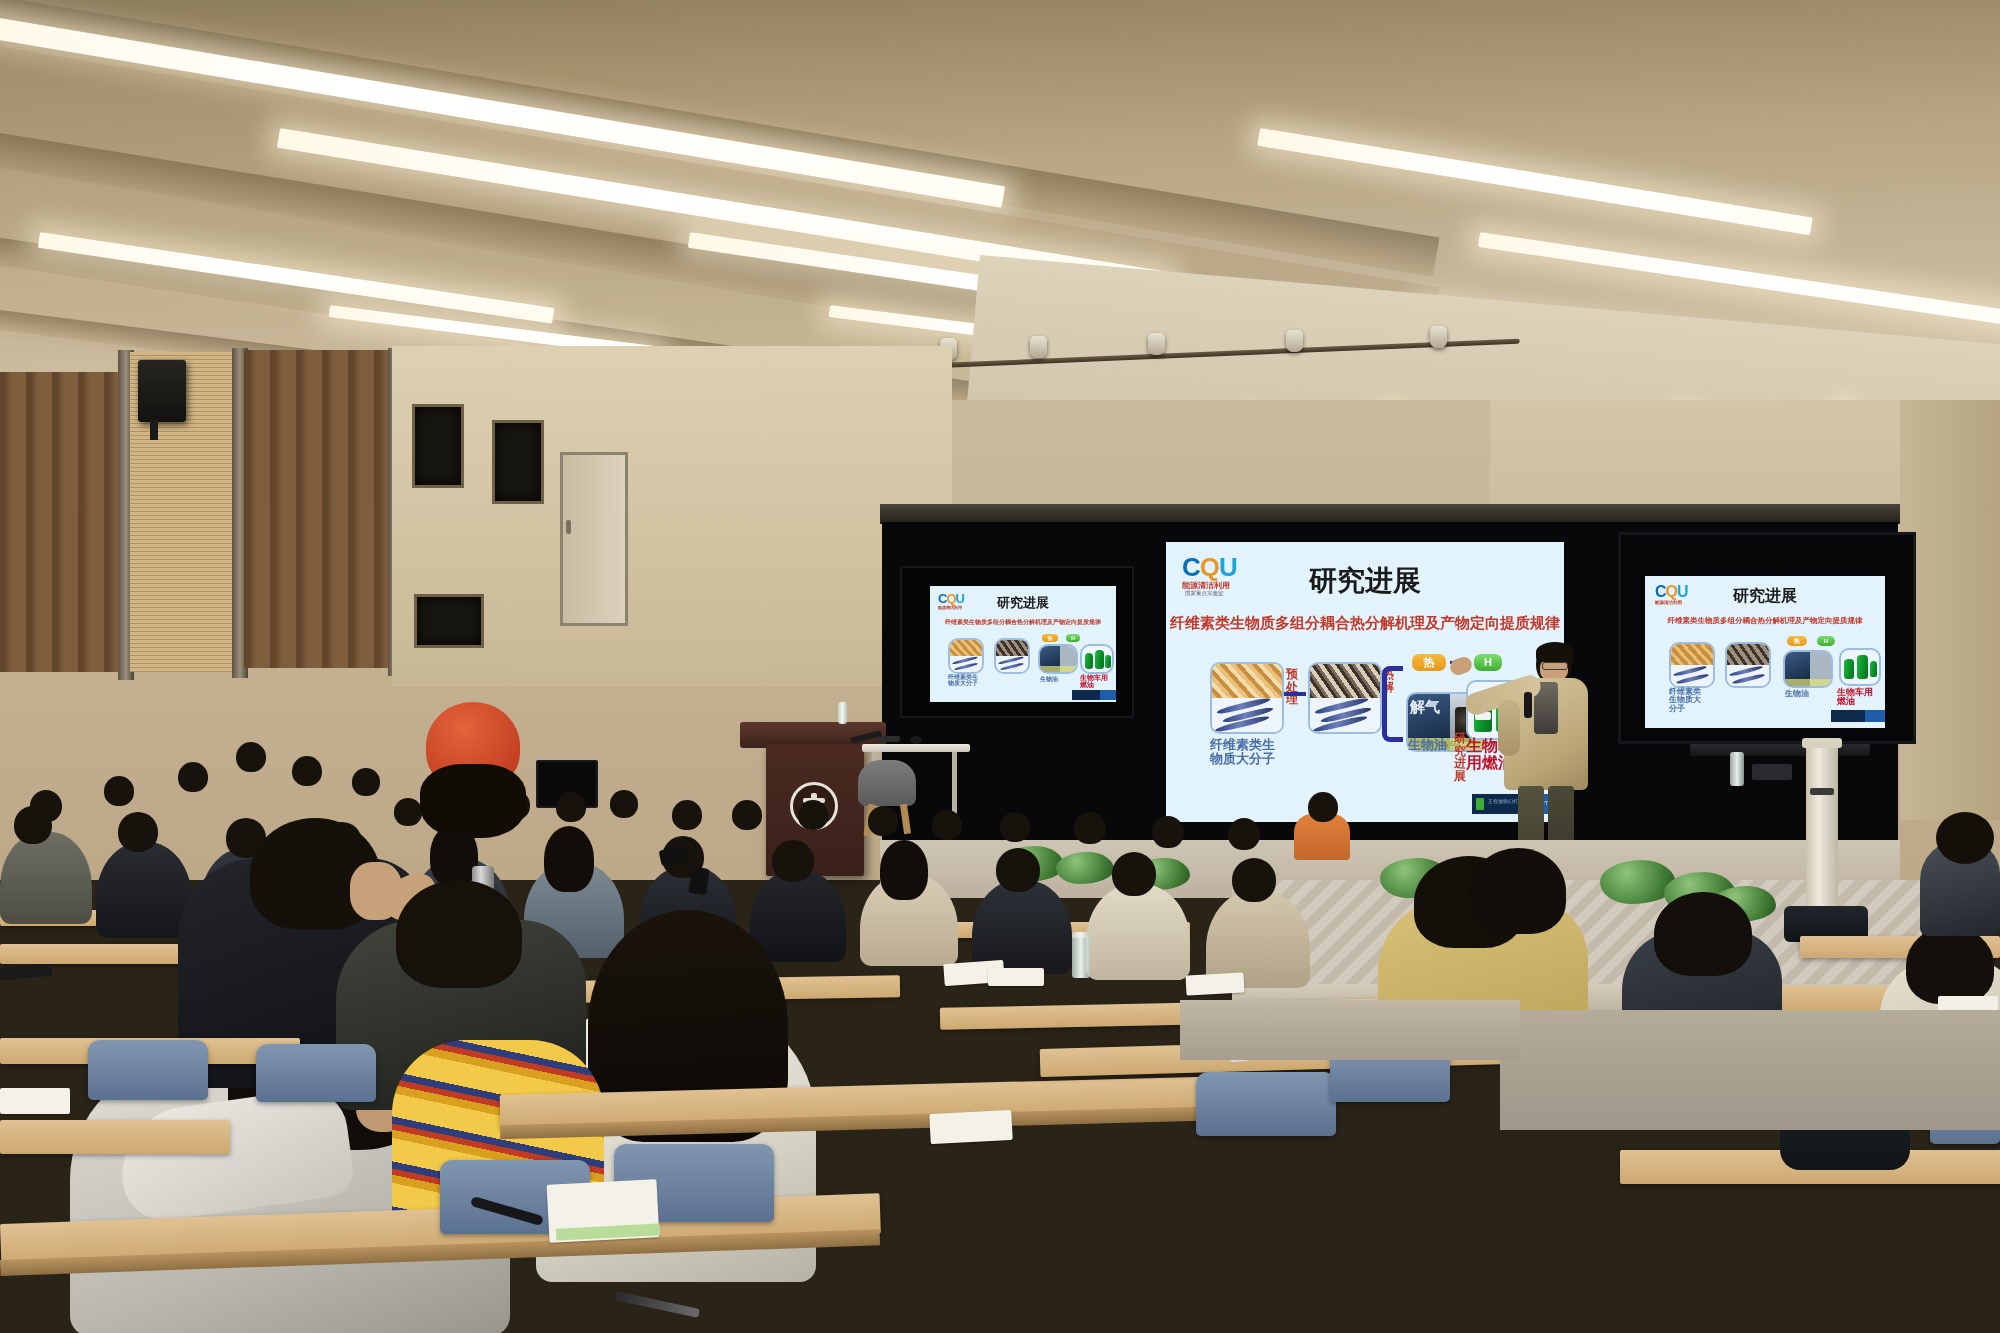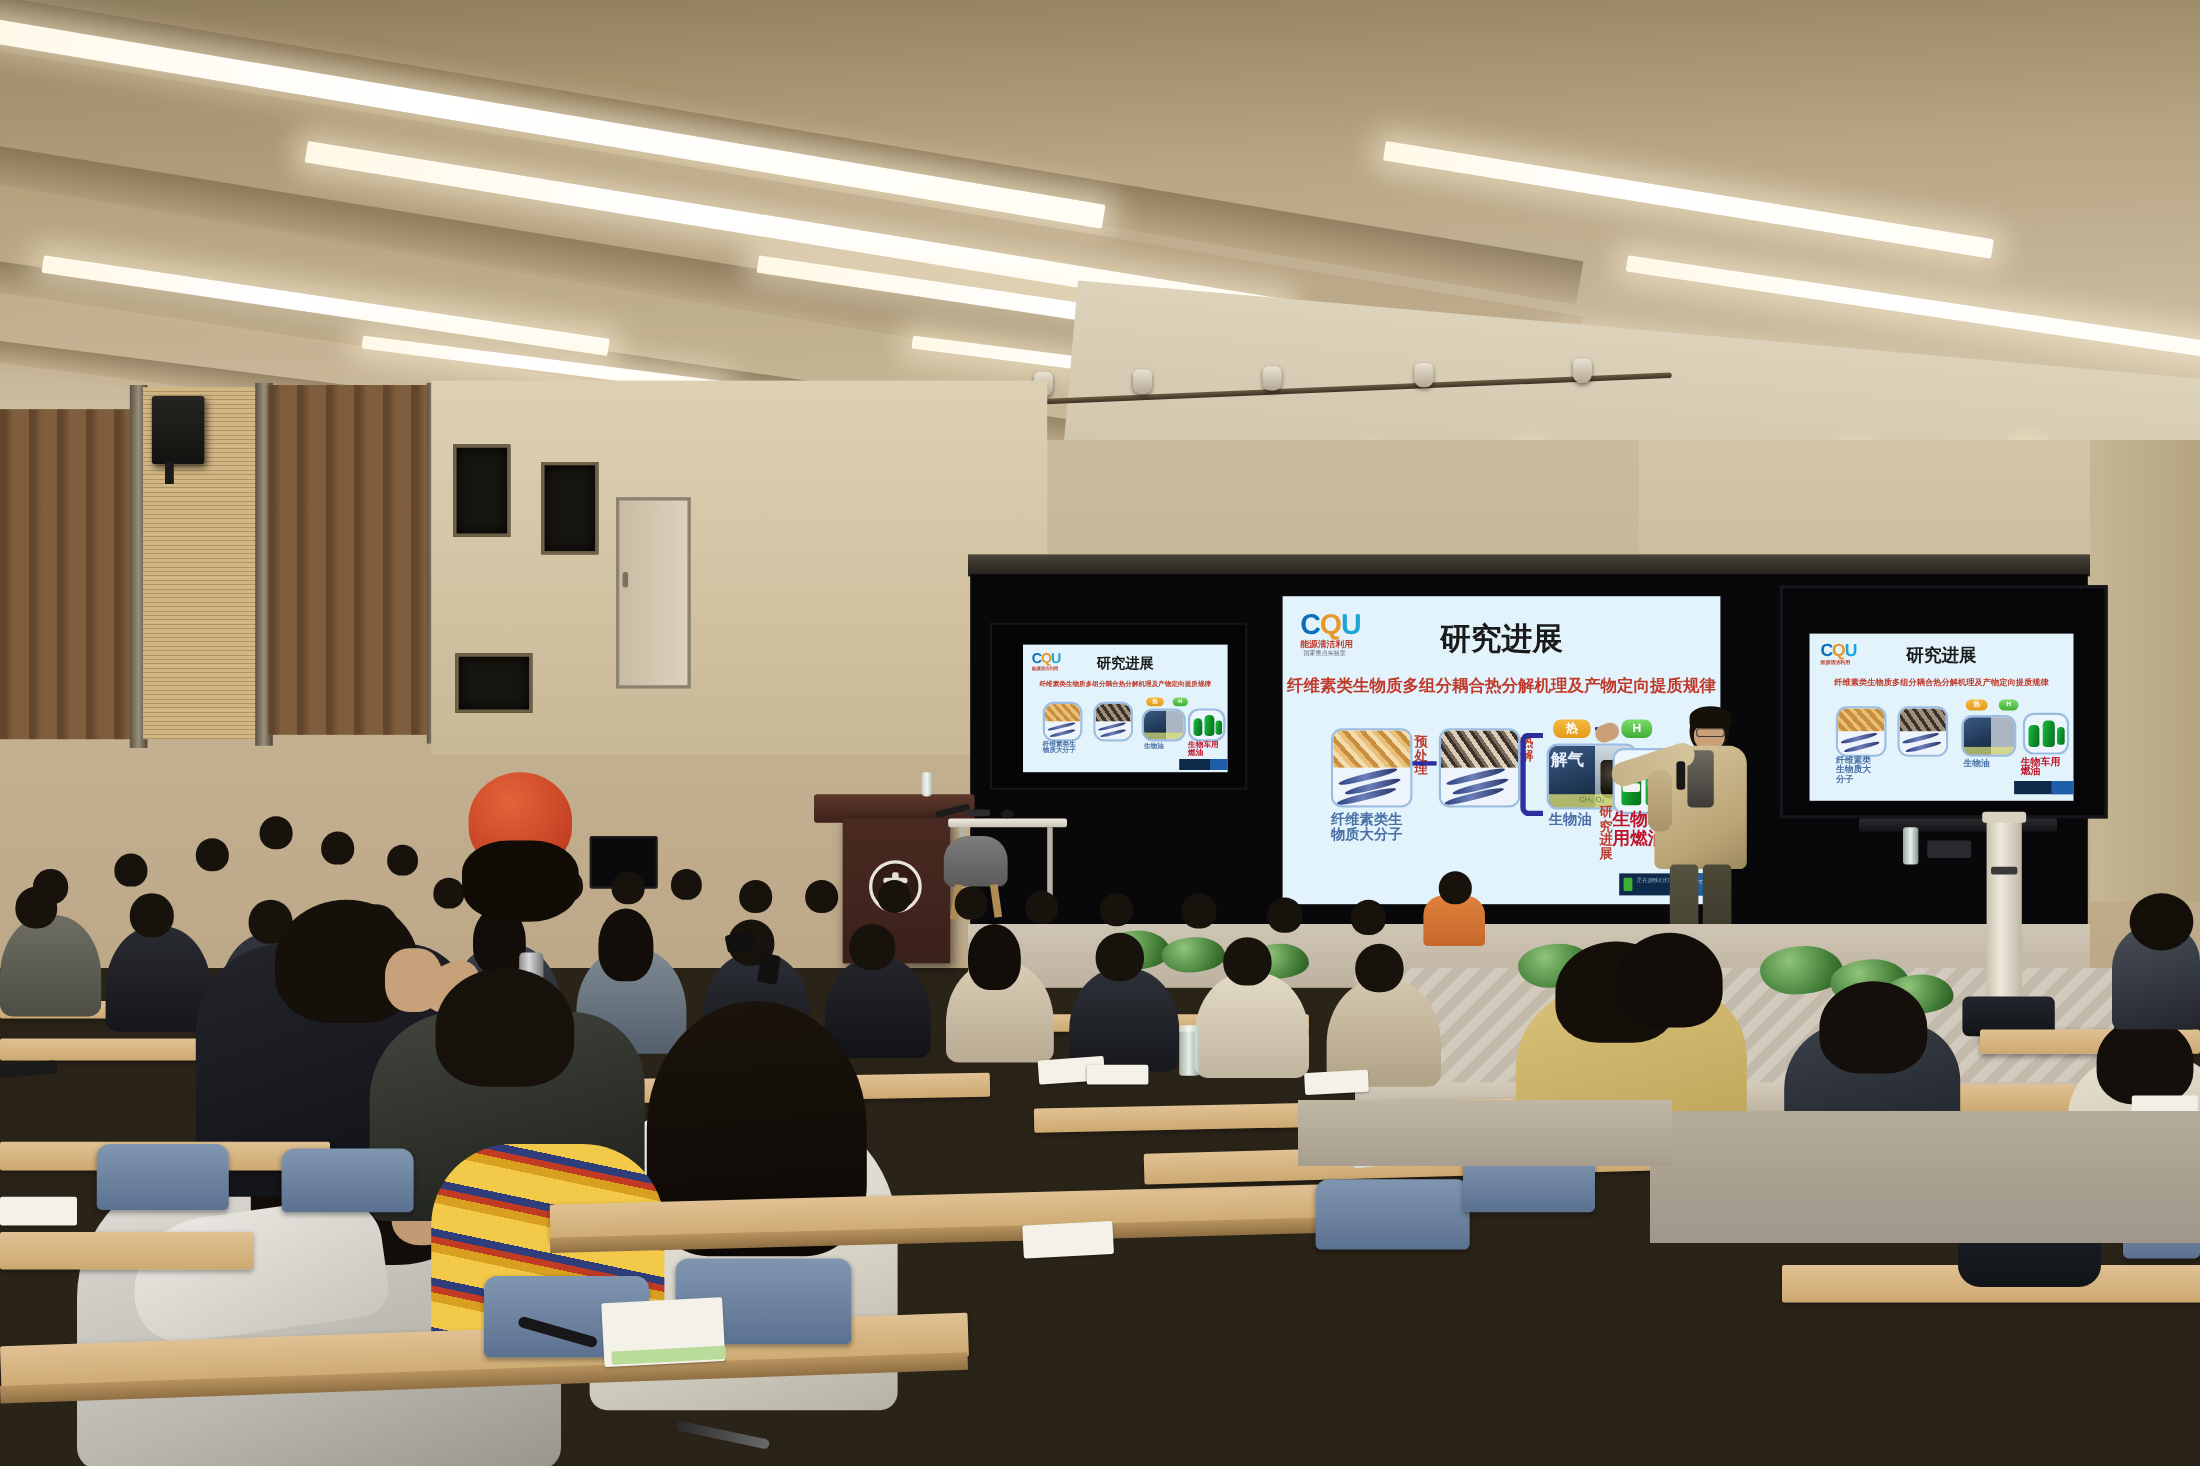--- a/index.html
+++ b/index.html
@@ -212,21 +212,21 @@
         </div>
       </div>
 
       <div class="sl-cap" style="left:216px;top:126px;width:14px;font-size:12px;color:#c0392b;">热解</div>
       <div class="sl-brace" style="left:216px;top:124px;width:16px;height:66px;"></div>
 
       <div class="sl-chipY" style="left:246px;top:112px;width:34px;height:17px;font-size:11px;line-height:17px;">热</div>
       <div class="sl-arrow" style="left:284px;top:119px;width:20px;height:3px;"></div>
       <div class="sl-chipG" style="left:308px;top:112px;width:28px;height:17px;font-size:11px;line-height:17px;">H</div>
 
-      <div class="sl-panel" style="left:240px;top:134px;width:78px;height:56px;">
+      <div class="sl-panel" style="left:240px;top:150px;width:78px;height:56px;">
         <div style="position:absolute;left:0;top:0;width:54%;height:100%;background:linear-gradient(160deg,#3a5a82,#11243c);"></div>
         <div style="position:absolute;left:54%;top:0;width:46%;height:100%;background:linear-gradient(180deg,#cfd9e2,#7d8a97);"></div>
         <div style="position:absolute;left:60%;top:24%;width:30%;height:62%;background:radial-gradient(circle at 40% 35%,#4a4336,#100d08 70%);border-radius:4px 4px 8px 8px;"></div>
         <div style="position:absolute;left:2px;top:6px;color:#eaf2ff;font-size:15px;font-weight:bold;line-height:.92;">解气</div>
         <div style="position:absolute;left:0;bottom:0;width:100%;height:22%;background:rgba(226,230,120,.75);color:#5f7f3c;font-size:7px;text-align:center;line-height:12px;">CH₄  O₂</div>
       </div>
 
       <div class="sl-cap" style="left:242px;top:196px;width:40px;font-size:13px;">生物油</div>
 
       <div class="sl-arrow" style="left:322px;top:160px;width:26px;height:4px;"></div>

